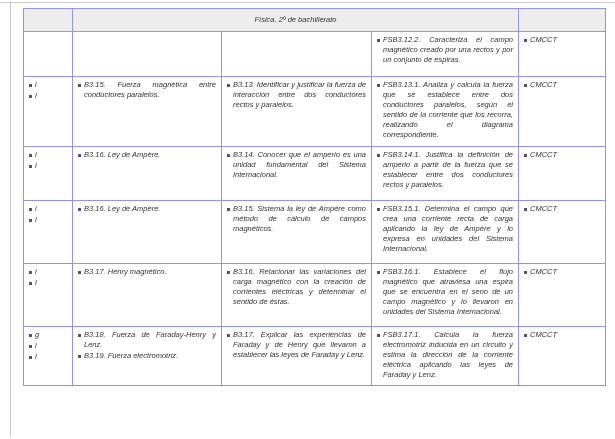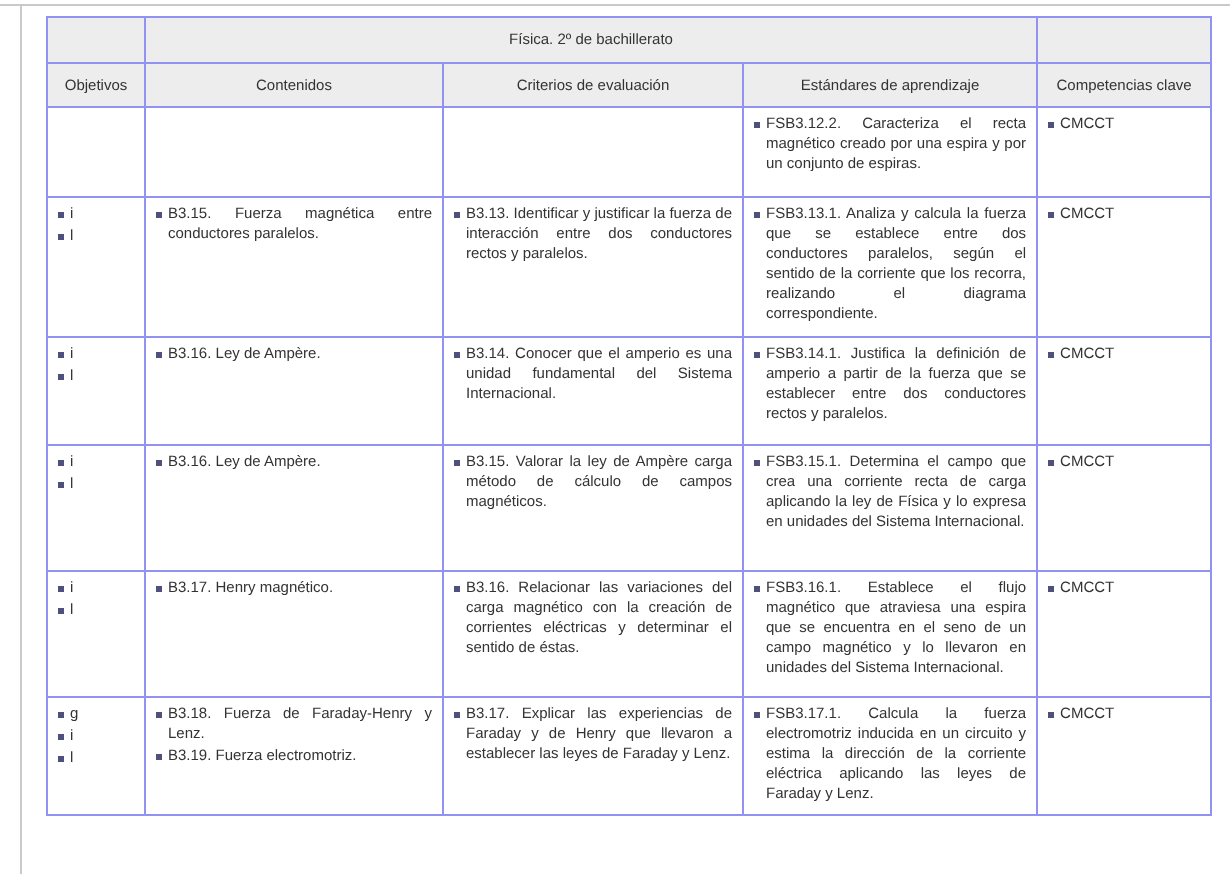--- a/index.html
+++ b/index.html
@@ -20,20 +20,21 @@
     position:absolute;left:23px;top:8px;width:582px;
     border-collapse:collapse;table-layout:fixed;
   }
   td{
     border:1px solid var(--border);
     vertical-align:top;
     padding:3px 5px;
     font-size:7.5px;
     line-height:10px;
     color:var(--text);
+    font-style:italic;
   }
   td.hdr{
     background:var(--header-bg);
     text-align:center;
     vertical-align:middle;
     padding:2px 3px;
   }
   tr.title-row{height:23px;}
   tr.colhdr-row{height:22px;}
   tbody tr:nth-child(1){height:45px;}
@@ -64,37 +65,30 @@
       <col style="width:150px">
       <col style="width:147px">
       <col style="width:87px">
     </colgroup>
     <thead>
       <tr class="title-row">
         <td class="hdr"></td>
         <td class="hdr" colspan="3">Física. 2º de bachillerato</td>
         <td class="hdr"></td>
       </tr>
-      <tr class="colhdr-row" id="header-row">
-          <td class="hdr">Objetivos</td>
-          <td class="hdr">Contenidos</td>
-          <td class="hdr">Criterios de evaluación</td>
-          <td class="hdr">Estándares de aprendizaje</td>
-          <td class="hdr">Competencias clave</td>
-        </tr>
     </thead>
     <tbody id="table-body">
         <tr>
           <td class="cell col-objetivos"></td>
           <td class="cell col-contenidos"></td>
           <td class="cell col-criterios"></td>
           <td class="cell col-estandares">
             <div class="li">
               <span class="bullet"></span>
-              <span class="txt">FSB3.12.2. Caracteriza el recta magnético creado por una espira y por un conjunto de espiras.</span>
+              <span class="txt">FSB3.12.2. Caracteriza el campo magnético creado por una rectos y por un conjunto de espiras.</span>
             </div>
           </td>
           <td class="cell col-competencias">
             <div class="li">
               <span class="bullet"></span>
               <span class="txt">CMCCT</span>
             </div>
           </td>
         </tr>
         <tr>
@@ -182,27 +176,27 @@
           </td>
           <td class="cell col-contenidos">
             <div class="li">
               <span class="bullet"></span>
               <span class="txt">B3.16. Ley de Ampère.</span>
             </div>
           </td>
           <td class="cell col-criterios">
             <div class="li">
               <span class="bullet"></span>
-              <span class="txt">B3.15. Valorar la ley de Ampère carga método de cálculo de campos magnéticos.</span>
-            </div>
-          </td>
-          <td class="cell col-estandares">
-            <div class="li">
-              <span class="bullet"></span>
-              <span class="txt">FSB3.15.1. Determina el campo que crea una corriente recta de carga aplicando la ley de Física y lo expresa en unidades del Sistema Internacional.</span>
+              <span class="txt">B3.15. Sistema la ley de Ampère como método de cálculo de campos magnéticos.</span>
+            </div>
+          </td>
+          <td class="cell col-estandares">
+            <div class="li">
+              <span class="bullet"></span>
+              <span class="txt">FSB3.15.1. Determina el campo que crea una corriente recta de carga aplicando la ley de Ampère y lo expresa en unidades del Sistema Internacional.</span>
             </div>
           </td>
           <td class="cell col-competencias">
             <div class="li">
               <span class="bullet"></span>
               <span class="txt">CMCCT</span>
             </div>
           </td>
         </tr>
         <tr>

